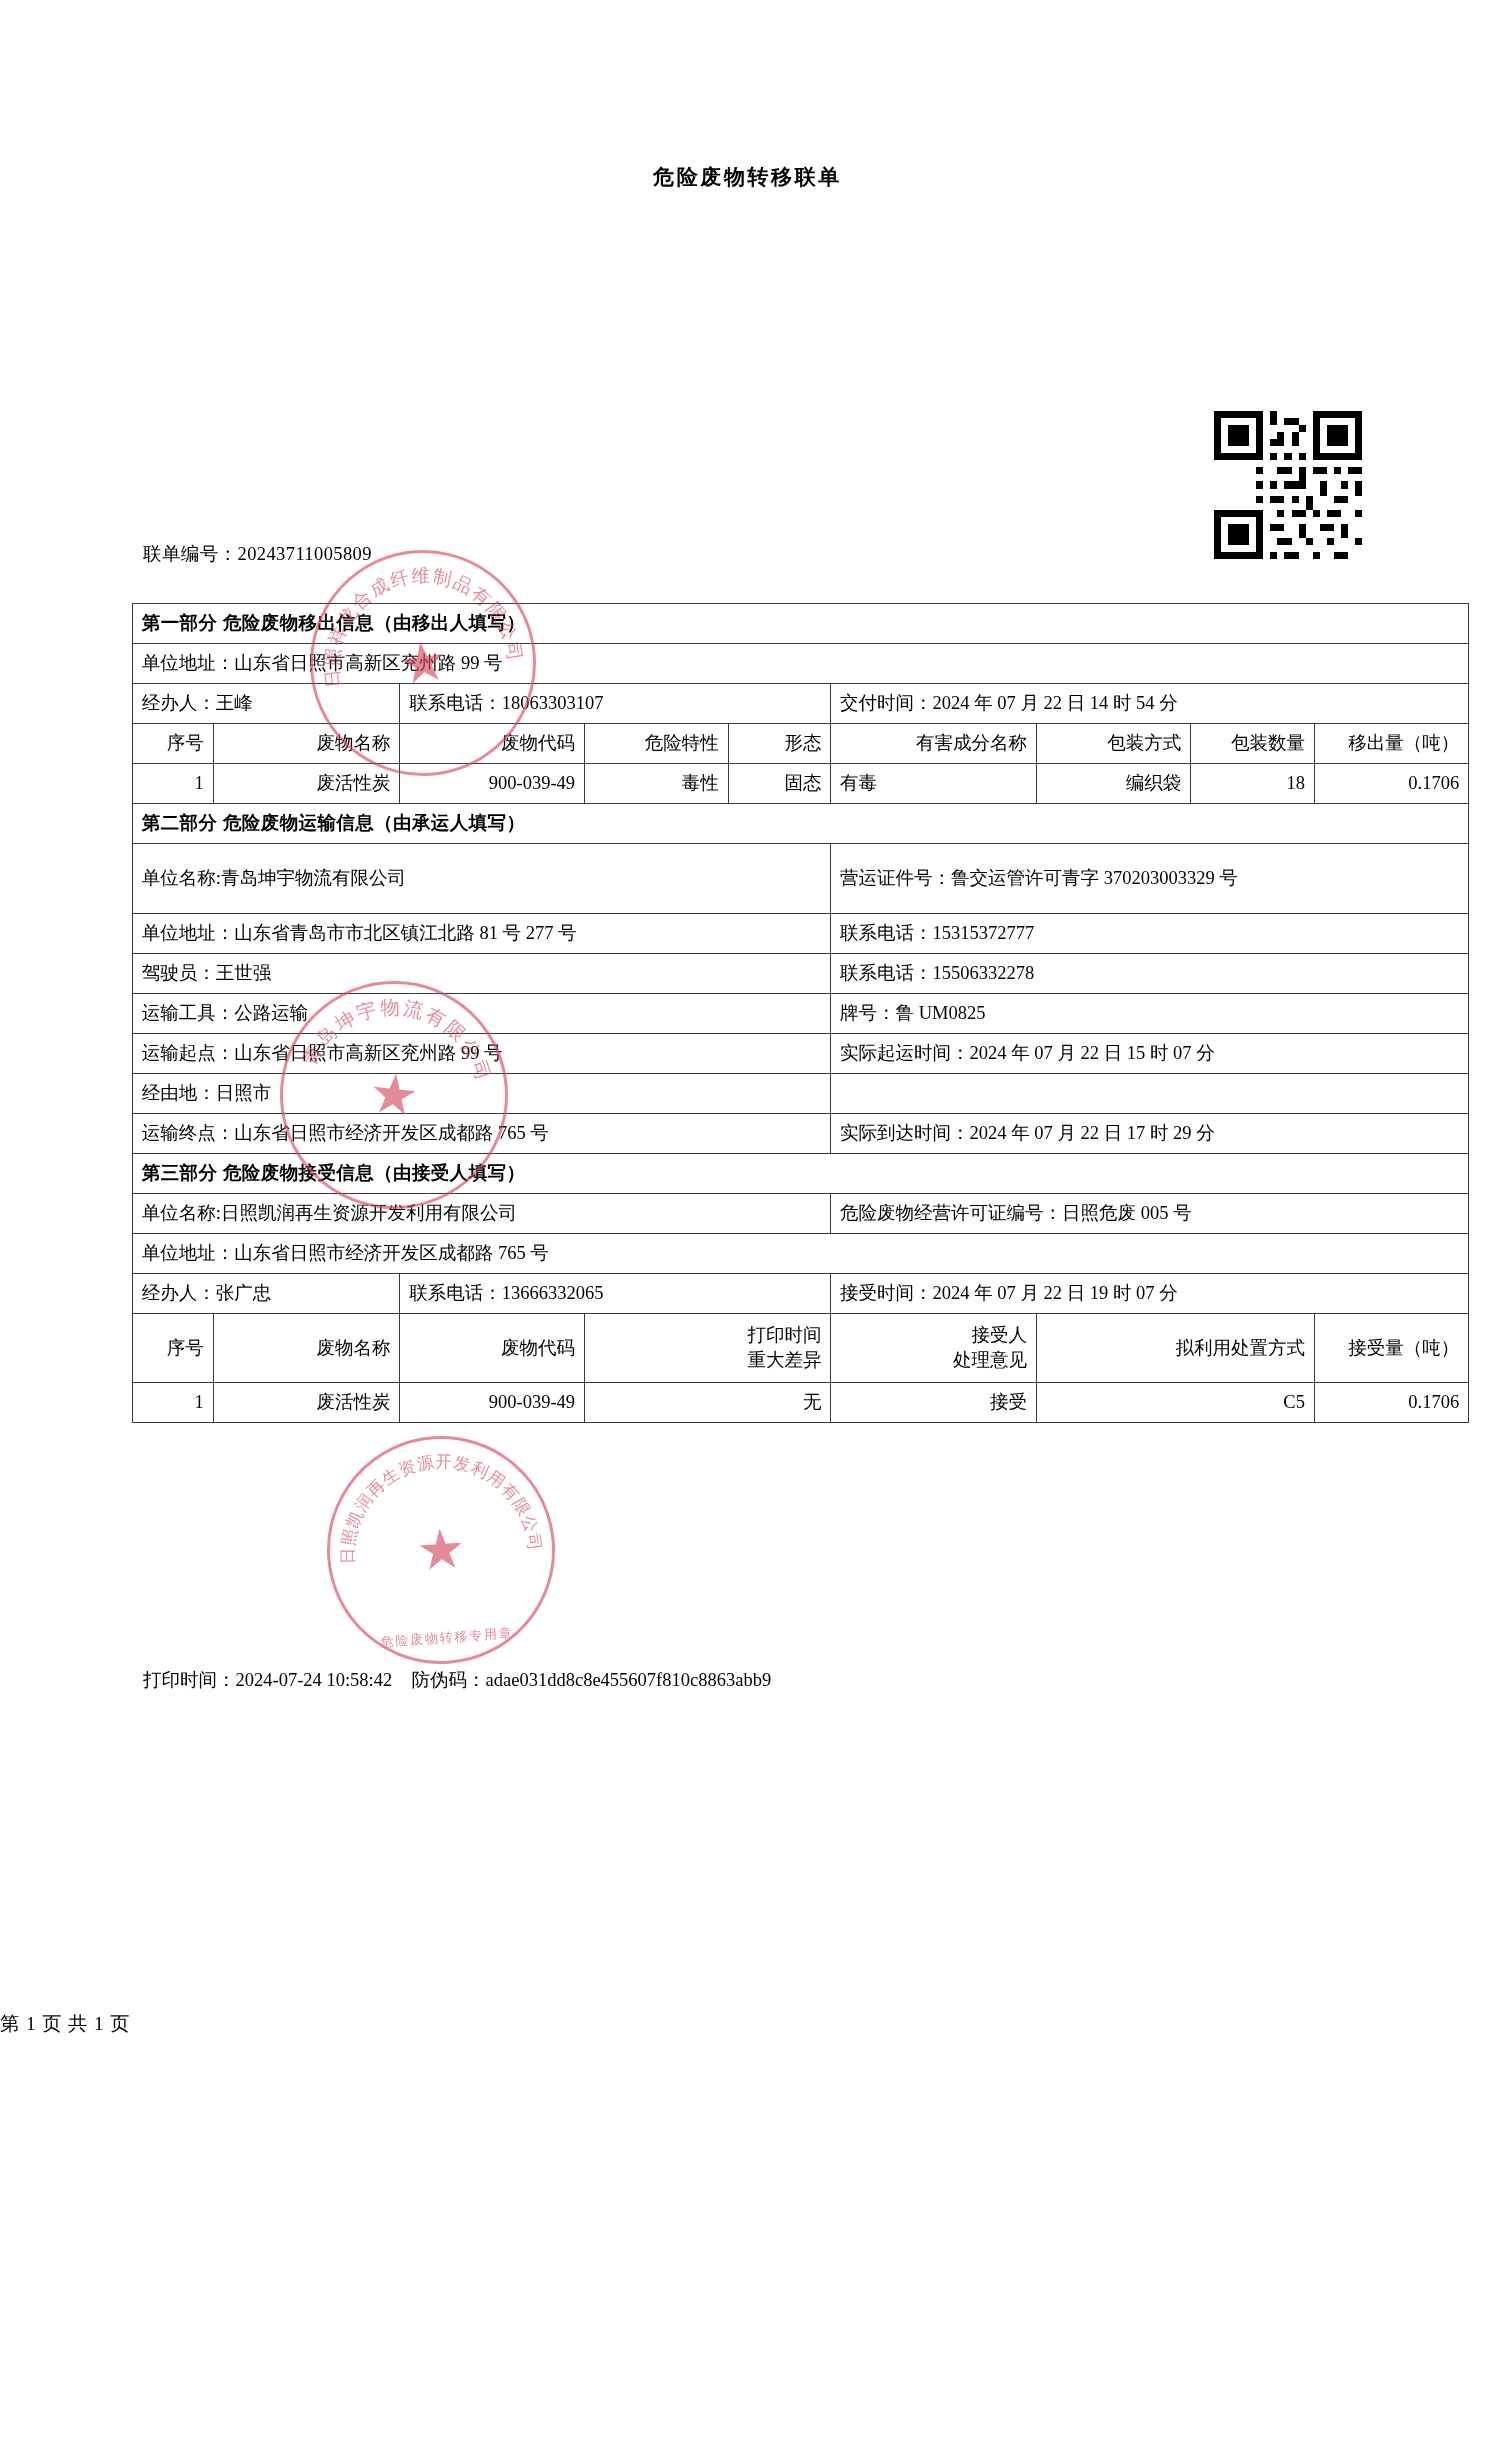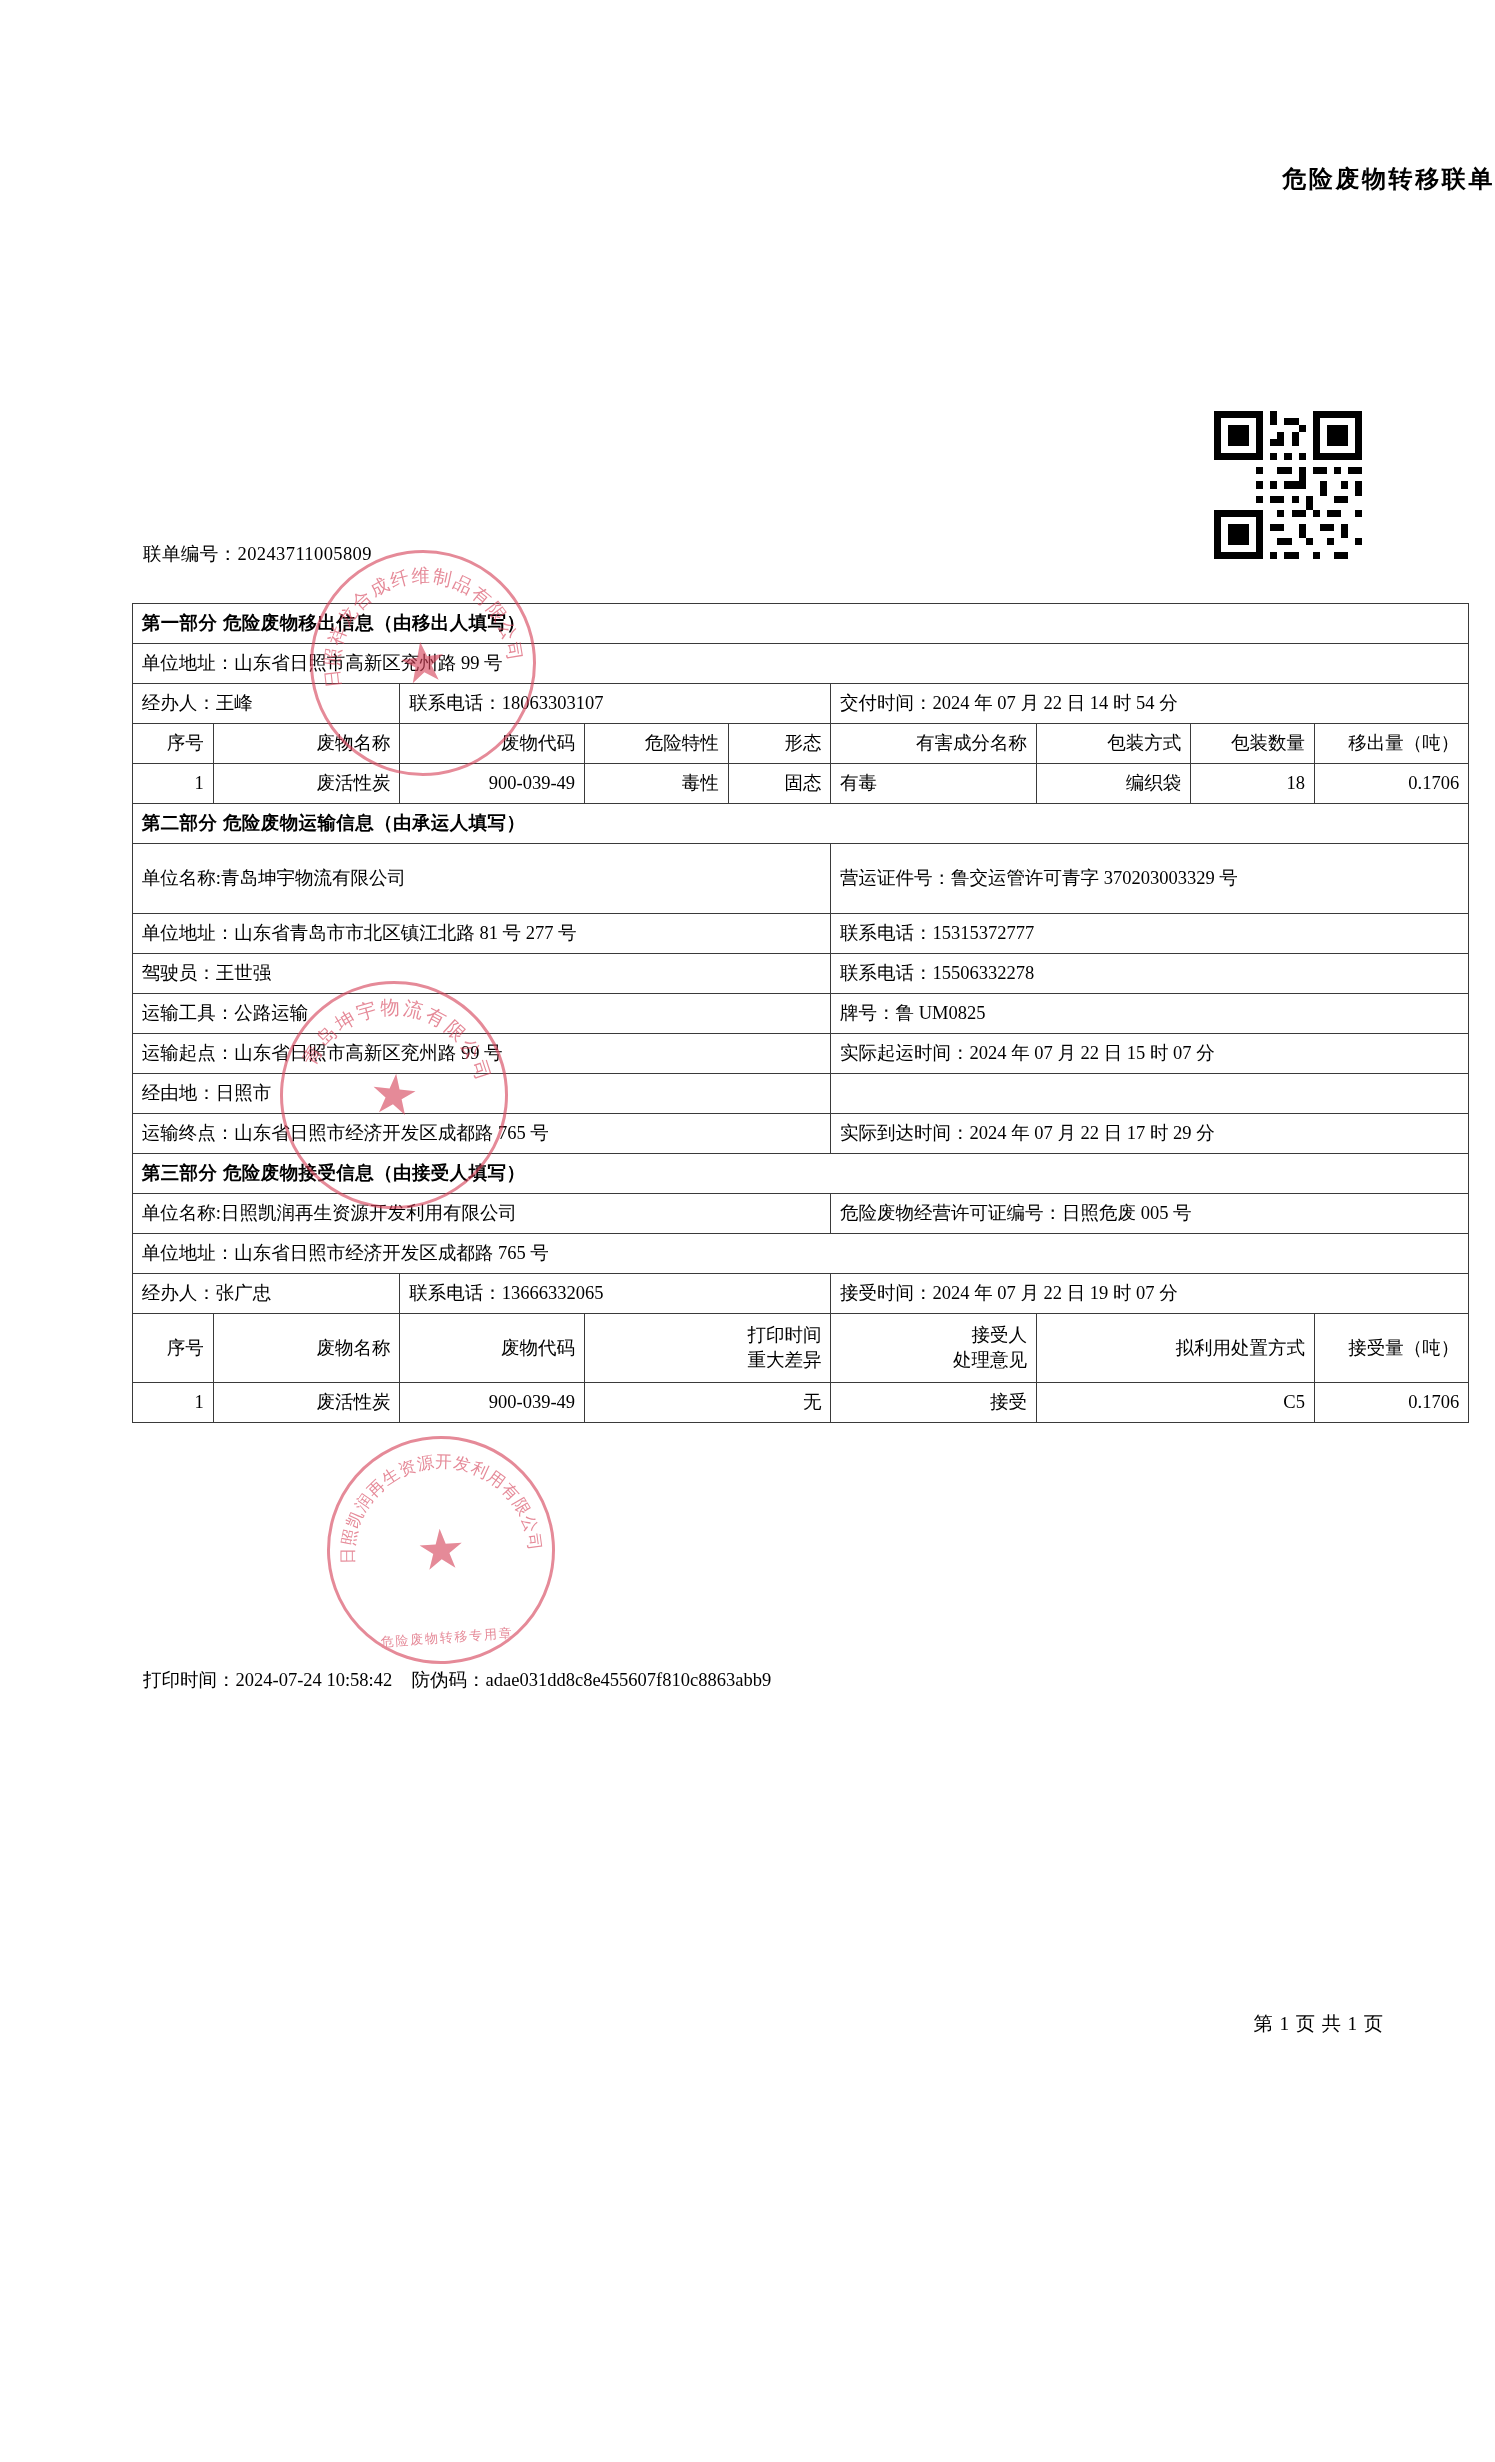--- a/index.html
+++ b/index.html
@@ -15,22 +15,22 @@
     position: relative;
     overflow: hidden;
   }
   .page {
     position: relative;
     width: 1495px;
     height: 2462px;
     box-sizing: border-box;
   }
   .doc-title {
-    text-align: right;
-    font-size: 24px;
+    text-align: center;
+    font-size: 21px;
     font-weight: bold;
     letter-spacing: 2.6px;
     margin-top: 163px;
     font-family: "Liberation Sans", "DejaVu Sans", sans-serif;
   }
   
   .qr-wrap {
     position: absolute;
     left: 1214px;
     top: 248px;
@@ -79,21 +79,21 @@
     top: 1504px;
     font-size: 18.5px;
   }
   .footer-print .gap { display: inline-block; width: 19.3px; }
 
   .page-num {
     position: absolute;
     left: 0;
     top: 1847px;
     width: 1384px;
-    text-align: right;
+    text-align: left;
     font-size: 19.3px;
     letter-spacing: 0.9px;
   }
 
   
   .seal {
     position: absolute;
     border-radius: 50%;
     border: 3.5px solid #d6435a;
     color: #d6435a;

